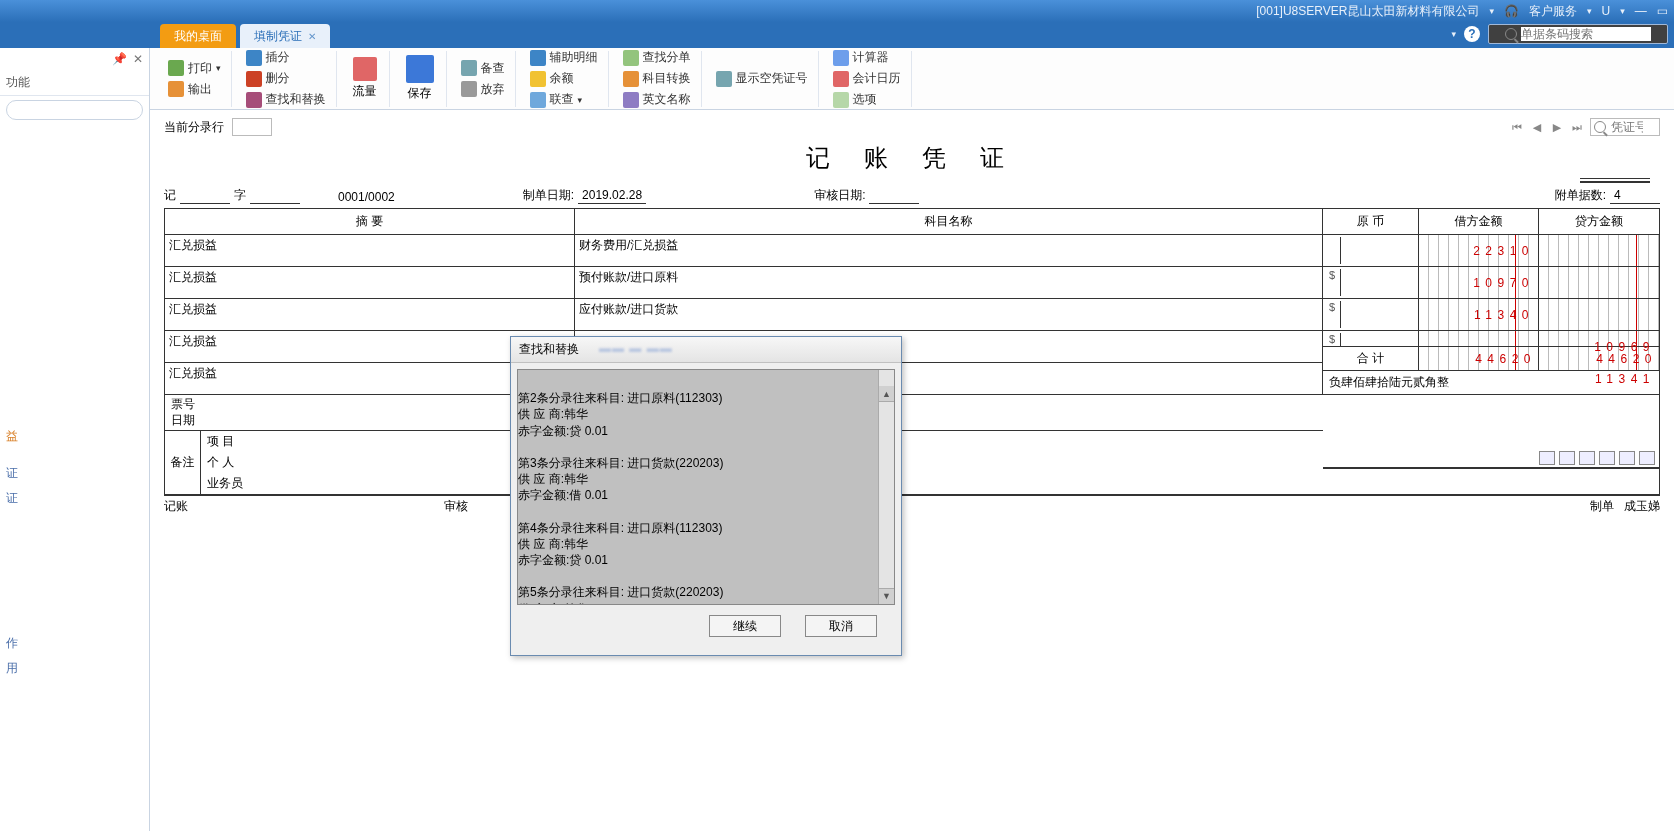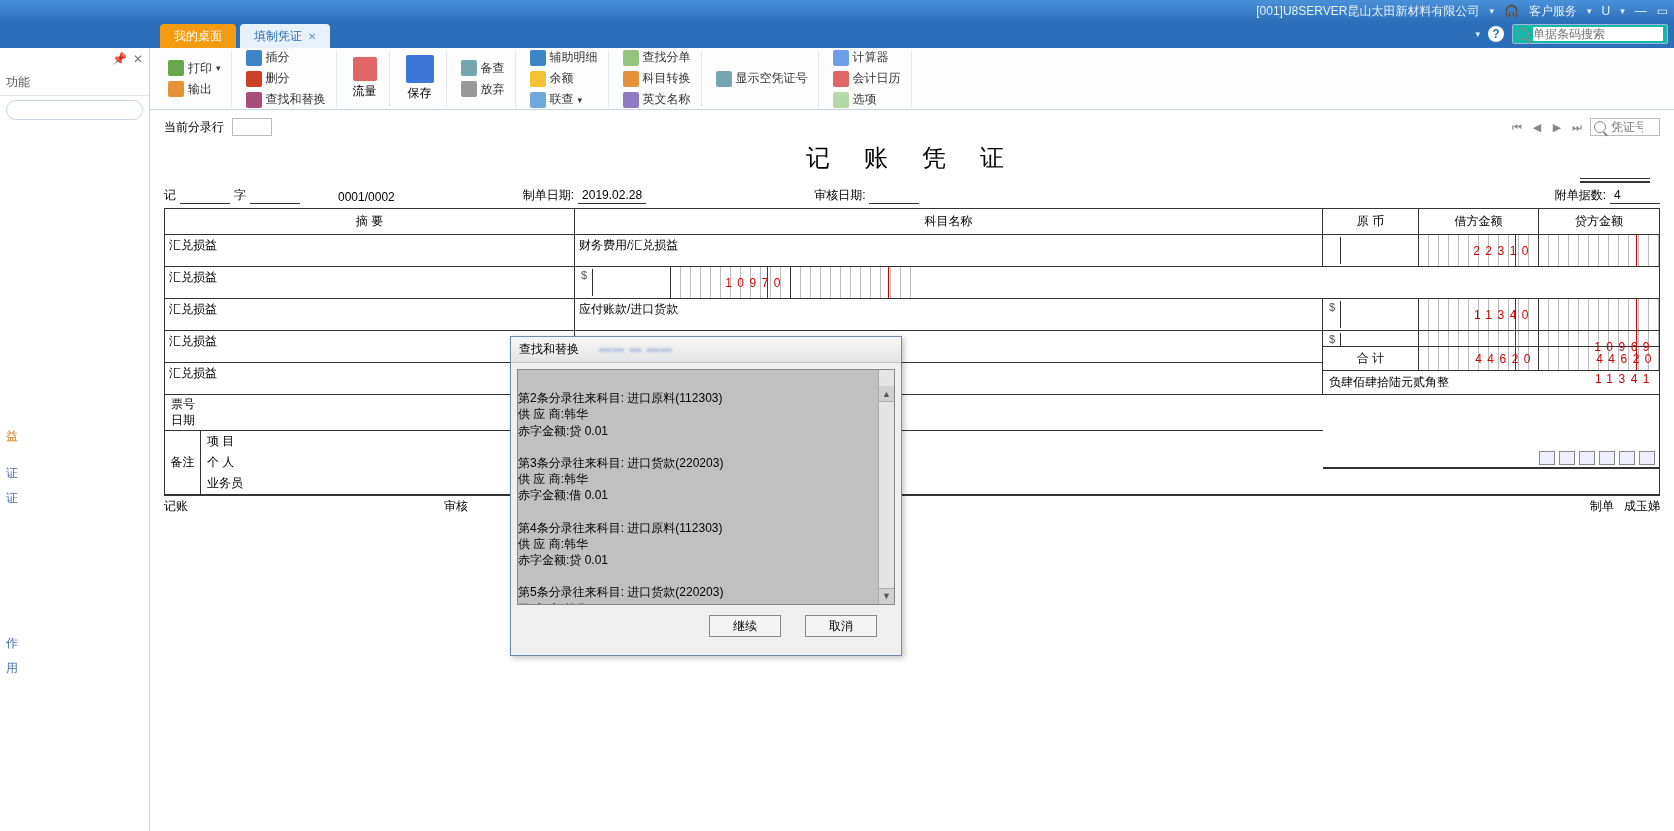--- a/index.html
+++ b/index.html
@@ -9,21 +9,21 @@
 .topbar { height: 22px; background: linear-gradient(#4a90d9, #2b6fb8); color: #fff; display: flex; align-items: center; justify-content: flex-end; padding: 0 6px; gap: 10px; }
 .topbar span { color: #e8f0fa; }
 
 
 .tabstrip { height: 26px; background: #2b6fb8; display: flex; align-items: flex-end; padding-left: 160px; position: relative; }
 .tab { height: 24px; padding: 4px 14px; border-radius: 4px 4px 0 0; margin-right: 4px; display: flex; align-items: center; gap: 6px; cursor: pointer; }
 .tab.active { background: #f39c12; color: #fff; }
 .tab.inactive { background: #e8f0fa; color: #2b6fb8; }
 .tab .close { font-size: 10px; opacity: .7; }
 .tabstrip-right { position: absolute; right: 6px; top: 2px; display: flex; align-items: center; gap: 8px; }
-.search-wrap { background: #14b8a6; border: 1px solid #a0b8d8; border-radius: 2px; display: flex; align-items: center; height: 20px; padding: 0 4px; gap: 4px; }
+.search-wrap { background: #404040; border: 1px solid #a0b8d8; border-radius: 2px; display: flex; align-items: center; height: 20px; padding: 0 16px; gap: 4px; }
 .search-wrap input { border: none; outline: none; width: 130px; font-size: 12px; color: #888; }
 .search-icon { width: 12px; height: 12px; border: 1.5px solid #888; border-radius: 50%; position: relative; }
 .search-icon::after { content: ""; position: absolute; width: 5px; height: 1.5px; background: #888; transform: rotate(45deg); bottom: -2px; right: -3px; }
 
 
 .leftcol { position: absolute; left: 0; top: 48px; width: 150px; height: calc(100% - 48px); border-right: 1px solid #c9d4e2; background: #fff; }
 .leftcol .pinrow { display: flex; justify-content: flex-end; gap: 6px; padding: 4px 6px; color: #777; }
 .leftcol .funclabel { padding: 4px 6px; color: #555; border-bottom: 1px solid #e0e6ef; }
 .leftcol .func-search { margin: 4px 6px; border: 1px solid #c9d4e2; border-radius: 10px; height: 20px; background: #fff; }
 .leftcol .ltext { padding: 4px 6px; color: #d9822b; }
@@ -340,20 +340,21 @@
           </div>
           <div class="c-dr amt-grid dr">
             <span class="red">22310</span>
           </div>
           <div class="c-cr amt-grid cr">
             <span class="red"></span>
           </div>
         </div>
         <div class="vrow">
           <div class="c-sum">汇兑损益</div>
+          <div class="c-sub">预付账款/进口原料</div>
           <div class="c-cur">
             <div class="cur-inner">
               <div>
                 <span class="dollar">$</span>
               </div>
               <div></div>
             </div>
           </div>
           <div class="c-dr amt-grid dr">
             <span class="red">10970</span>

